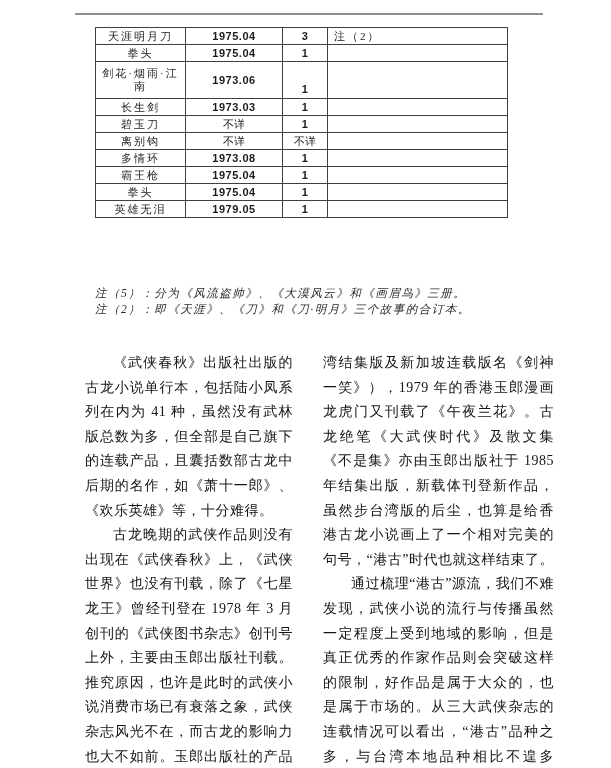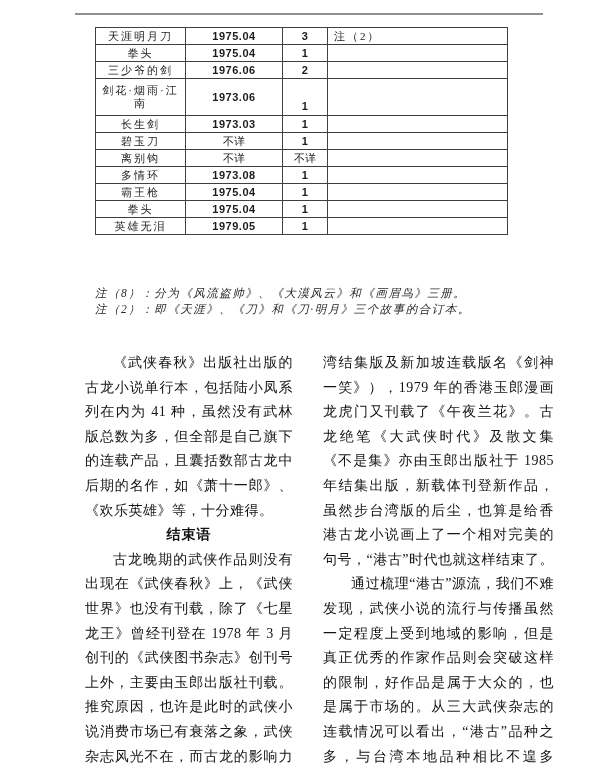--- a/index.html
+++ b/index.html
@@ -117,26 +117,20 @@
           <td class="col-date num">1975.04</td>
           <td class="col-count num">3</td>
           <td class="col-note">注（2）</td>
         </tr>
         <tr>
           <td class="col-title">拳头</td>
           <td class="col-date num">1975.04</td>
           <td class="col-count num">1</td>
           <td class="col-note"></td>
         </tr>
-        <tr>
-          <td class="col-title">三少爷的剑</td>
-          <td class="col-date num">1976.06</td>
-          <td class="col-count num">2</td>
-          <td class="col-note"></td>
-        </tr>
         <tr class="tall">
           <td class="col-title">剑花·烟雨·江南</td>
           <td class="col-date num">1973.06</td>
           <td class="col-count num vbottom">1</td>
           <td class="col-note"></td>
         </tr>
         <tr>
           <td class="col-title">长生剑</td>
           <td class="col-date num">1973.03</td>
           <td class="col-count num">1</td>
@@ -175,28 +169,27 @@
         <tr>
           <td class="col-title">英雄无泪</td>
           <td class="col-date num">1979.05</td>
           <td class="col-count num">1</td>
           <td class="col-note"></td>
         </tr>
       </tbody>
   </table>
 
   <div class="notes">
-    <div class="note-line">注（8）：分为《风流盗帅》、《大漠风云》和《画眉鸟》三册。</div>
+    <div class="note-line">注（5）：分为《风流盗帅》、《大漠风云》和《画眉鸟》三册。</div>
     <div class="note-line">注（2）：即《天涯》、《刀》和《刀·明月》三个故事的合订本。</div>
   </div>
 
   <div class="columns">
     <div class="col-left">
       <p class="para indent">《武侠春秋》出版社出版的古龙小说单行本，包括陆小凤系列在内为 41 种，虽然没有武林版总数为多，但全部是自己旗下的连载产品，且囊括数部古龙中后期的名作，如《萧十一郎》、《欢乐英雄》等，十分难得。</p>
-      <h3 class="section-heading">结束语</h3>
       <p class="para indent">古龙晚期的武侠作品则没有出现在《武侠春秋》上，《武侠世界》也没有刊载，除了《七星龙王》曾经刊登在 1978 年 3 月创刊的《武侠图书杂志》创刊号上外，主要由玉郎出版社刊载。推究原因，也许是此时的武侠小说消费市场已有衰落之象，武侠杂志风光不在，而古龙的影响力也大不如前。玉郎出版社的产品是漫画。1982 年的香港玉郎漫画《如来神掌》连载了《陆小凤与西门吹雪》（台</p>
     </div>
     <div class="col-right">
       <p class="para">湾结集版及新加坡连载版名《剑神一笑》），1979 年的香港玉郎漫画龙虎门又刊载了《午夜兰花》。古龙绝笔《大武侠时代》及散文集《不是集》亦由玉郎出版社于 1985 年结集出版，新载体刊登新作品，虽然步台湾版的后尘，也算是给香港古龙小说画上了一个相对完美的句号，“港古”时代也就这样结束了。</p>
       <p class="para indent">通过梳理“港古”源流，我们不难发现，武侠小说的流行与传播虽然一定程度上受到地域的影响，但是真正优秀的作家作品则会突破这样的限制，好作品是属于大众的，也是属于市场的。从三大武侠杂志的连载情况可以看出，“港古”品种之多，与台湾本地品种相比不遑多让。而某些作品的连载和出版时间，完全可以视为真正意义上的初版本，如</p>
     </div>
   </div>
 
 </div>
 

